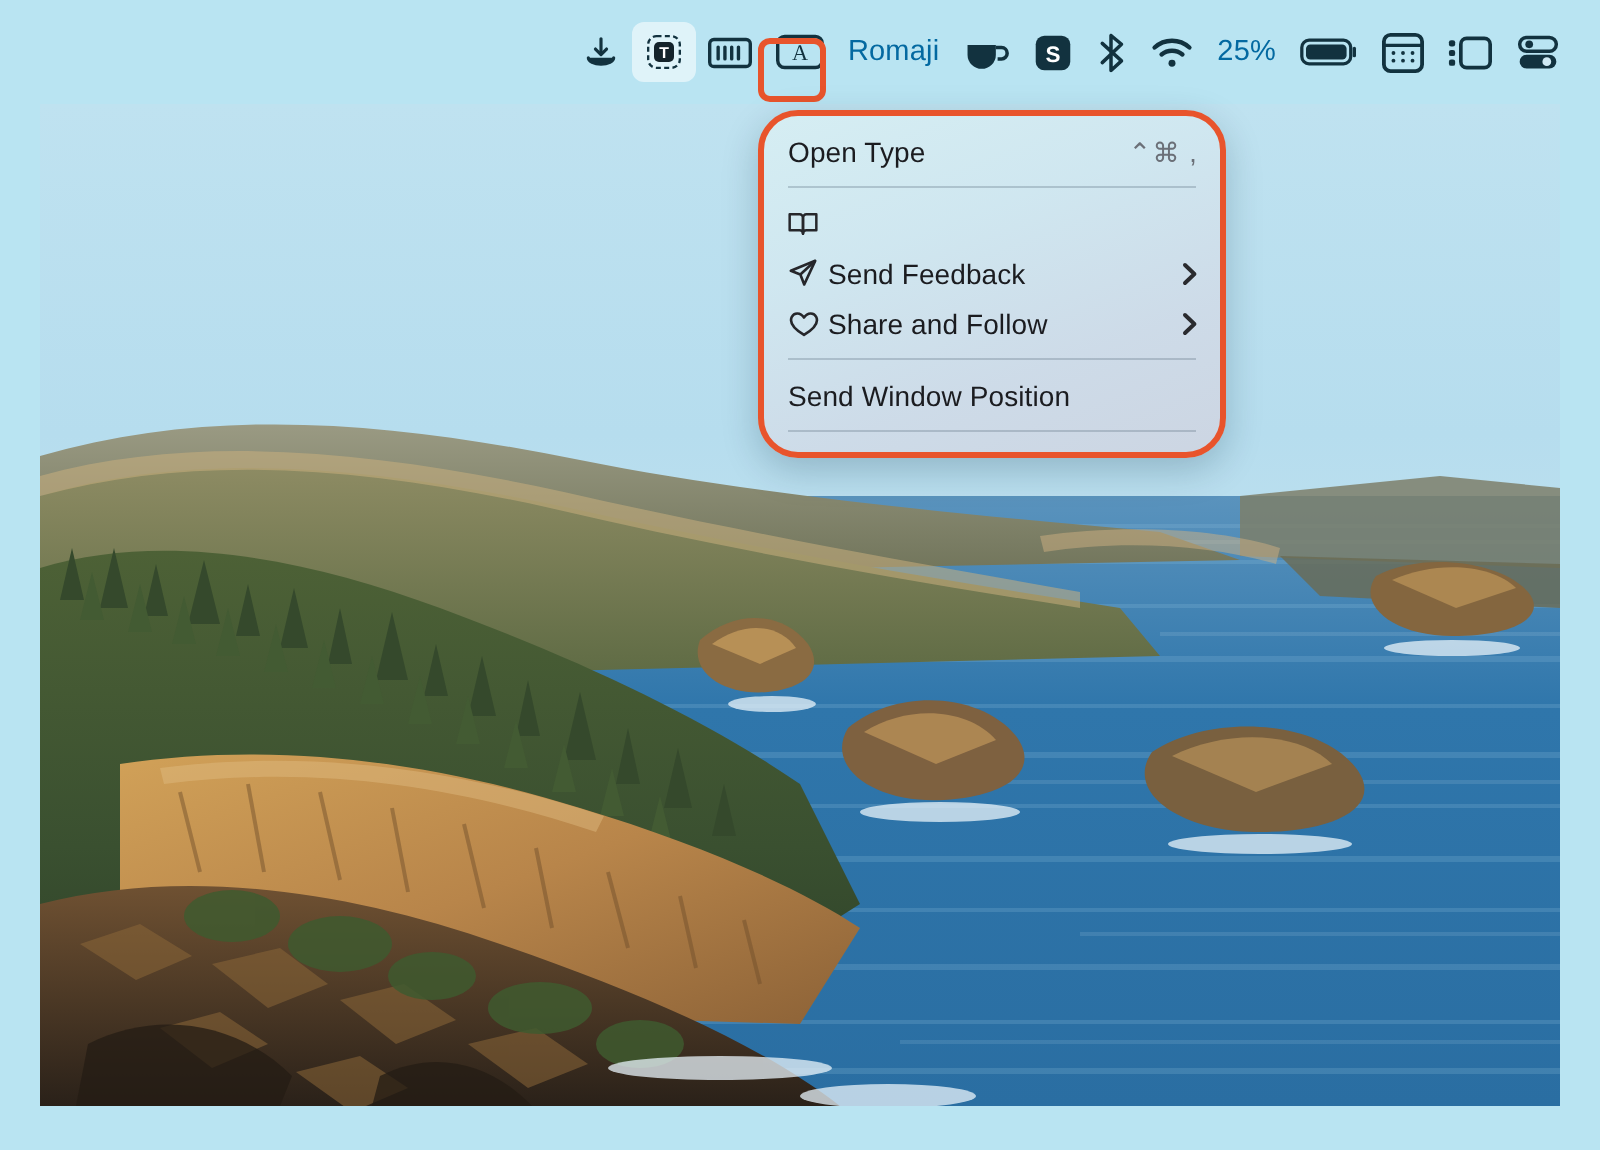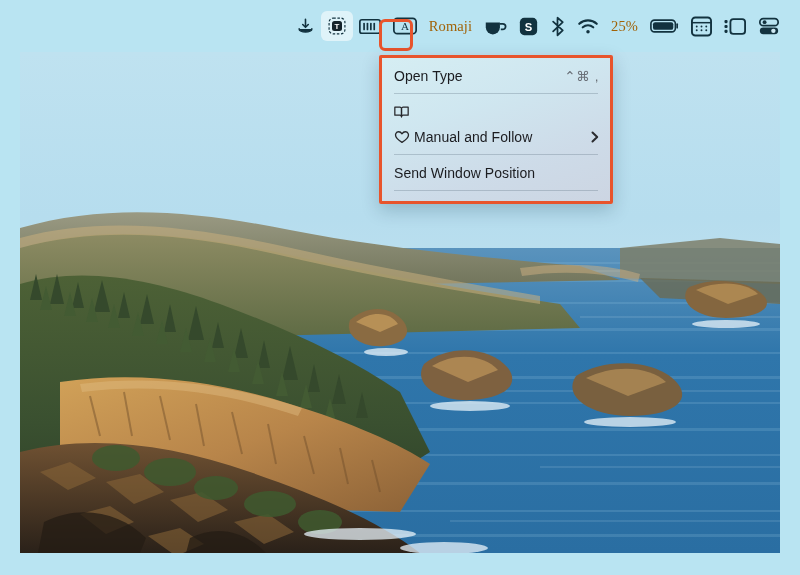--- a/index.html
+++ b/index.html
@@ -53,23 +53,22 @@
     justify-content: center;
     height: 30px;
     padding: 0 6px;
     color: #12323f;
     border-radius: 6px;
   }
   .mb-item svg { display:block; }
   .mb-text {
     font-size: 14.5px;
     letter-spacing: .1px;
-    color: #a16207;
+    color: #0369a1;
     font-weight: 400;
-    font-family: Liberation Serif, serif;
   }
   .mb-item.active {
     background: rgba(255,255,255,.55);
   }
   #type-menu-anchor { position: relative; }
   
   #type-highlight {
     position: absolute;
     left: 379px;
     top: 19px;
@@ -81,21 +80,21 @@
     pointer-events: none;
   }
 
   
   #type-menu {
     position: absolute;
     left: 379px;
     top: 55px;
     width: 234px;
     border: 3px solid #e8542c;
-    border-radius: 2px;
+    border-radius: 20px;
     box-sizing: border-box;
     background:
       linear-gradient(160deg,
         rgba(214,238,243,0.97) 0%,
         rgba(208,231,240,0.97) 35%,
         rgba(206,219,232,0.97) 70%,
         rgba(205,213,226,0.97) 100%);
     box-shadow: 0 6px 18px rgba(10,40,60,.22);
     padding: 5px 0 5px 0;
     overflow: hidden;
@@ -464,28 +463,42 @@
     <div class="menu-group">
       <div class="menu-row">
         <span class="ico">
           <svg width="15" height="14" viewBox="0 0 18 16" fill="none" stroke="#26272b" stroke-width="1.5" stroke-linejoin="round">
             <path d="M1 2.2 h6 a2 2 0 0 1 2 2 v9.6 a2 2 0 0 0 -2 -2 h-6 Z"></path>
             <path d="M17 2.2 h-6 a2 2 0 0 0 -2 2 v9.6 a2 2 0 0 1 2 -2 h6 Z"></path>
           </svg>
         </span>
       </div>
 
+      <div class="menu-row">
+        <span class="ico">
+          <svg width="15" height="15" viewBox="0 0 17 17" fill="none" stroke="#26272b" stroke-width="1.5" stroke-linejoin="round">
+            <path d="M15.4 1.6 L1.6 7.2 L7 9.4 L9.2 15 Z"></path>
+            <path d="M7 9.4 L15.4 1.6"></path>
+          </svg>
+        </span>
+        <span class="label">Send Feedback</span>
+        <span class="chev">
+          <svg width="8" height="12" viewBox="0 0 8 12" fill="none" stroke="#2a2b2f" stroke-width="2" stroke-linecap="round" stroke-linejoin="round">
+            <path d="M1.5 1.5 L6.2 6 L1.5 10.5"></path>
+          </svg>
+        </span>
+      </div>
 
       <div class="menu-row">
         <span class="ico">
           <svg width="16" height="14" viewBox="0 0 18 16" fill="none" stroke="#26272b" stroke-width="1.5" stroke-linejoin="round">
             <path d="M9 14.2 C 2.4 10.2, 0.8 6.6, 2 4 C 3.3 1.3, 7 1.3, 9 4.3 C 11 1.3, 14.7 1.3, 16 4 C 17.2 6.6, 15.6 10.2, 9 14.2 Z"></path>
           </svg>
         </span>
-        <span class="label">Manual and Follow</span>
+        <span class="label">Share and Follow</span>
         <span class="chev">
           <svg width="8" height="12" viewBox="0 0 8 12" fill="none" stroke="#2a2b2f" stroke-width="2" stroke-linecap="round" stroke-linejoin="round">
             <path d="M1.5 1.5 L6.2 6 L1.5 10.5"></path>
           </svg>
         </span>
       </div>
     </div>
 
     <div class="menu-sep"></div>
 

